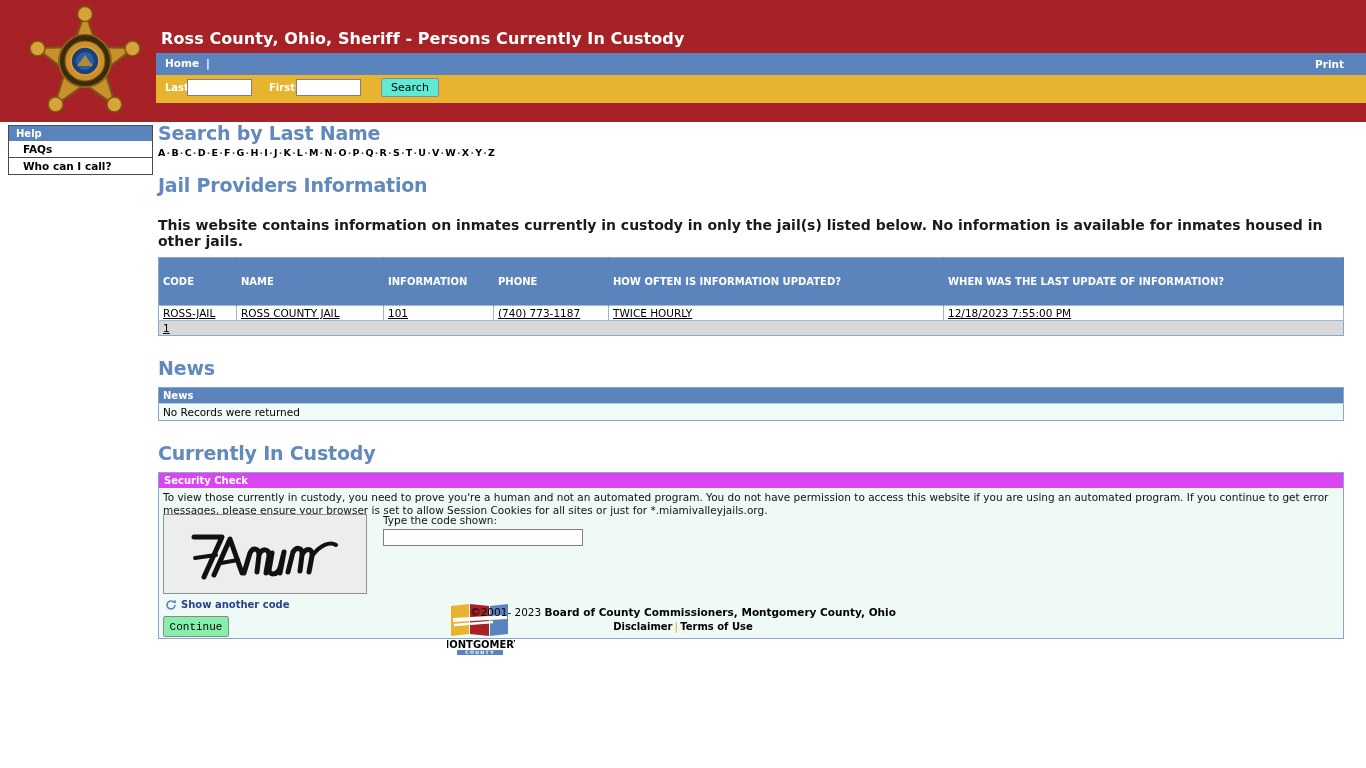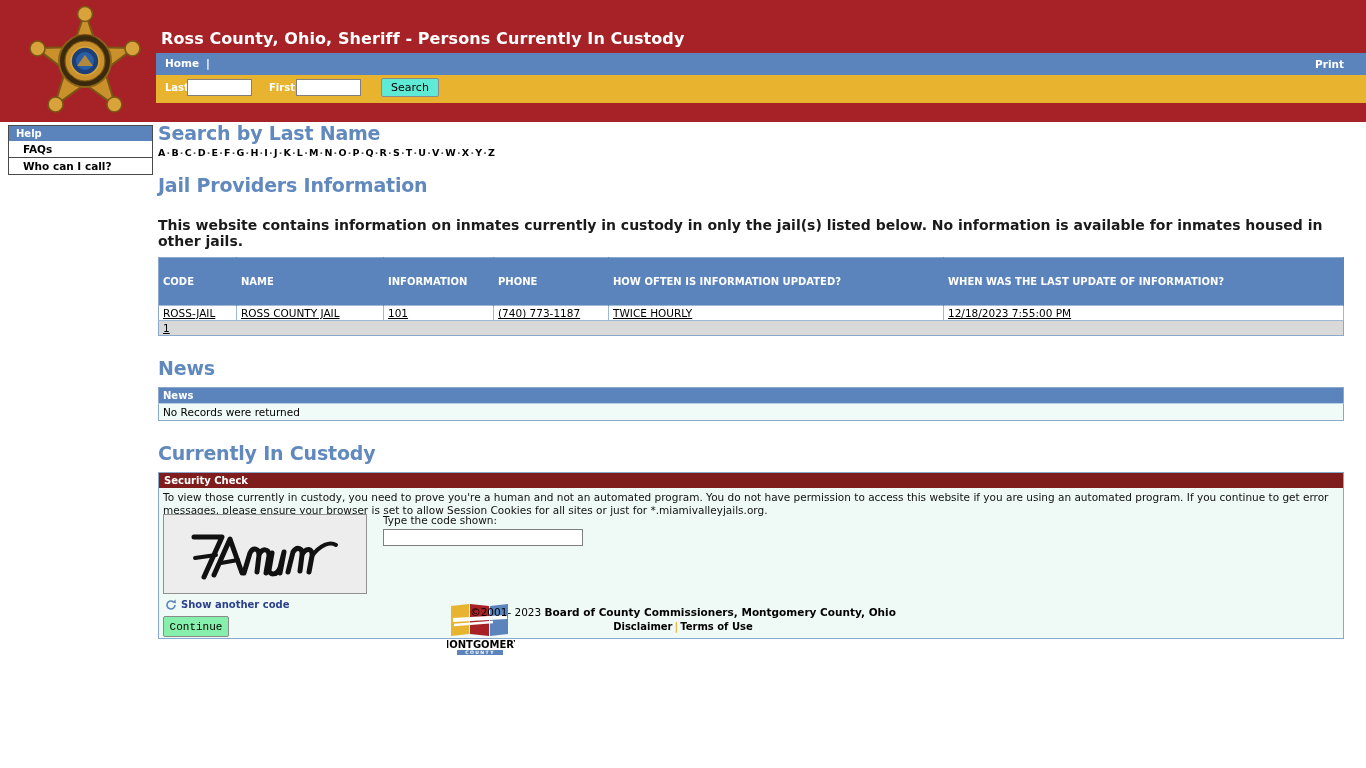--- a/index.html
+++ b/index.html
@@ -230,21 +230,21 @@
   }
 
   
   .sec-panel {
     width: 1186px;
     margin-top: 8px;
     border: 1px solid #8aa8cc;
     background: #eff9f6;
   }
   .sec-head {
-    background: #7f1d1d;
+    background: #d946ef;
     color: #ffffff;
     font-size: 10px;
     font-weight: bold;
     padding: 2px 5px;
   }
   .sec-body {
     position: relative;
     padding: 3px 4px 8px 4px;
     height: 150px;
   }

